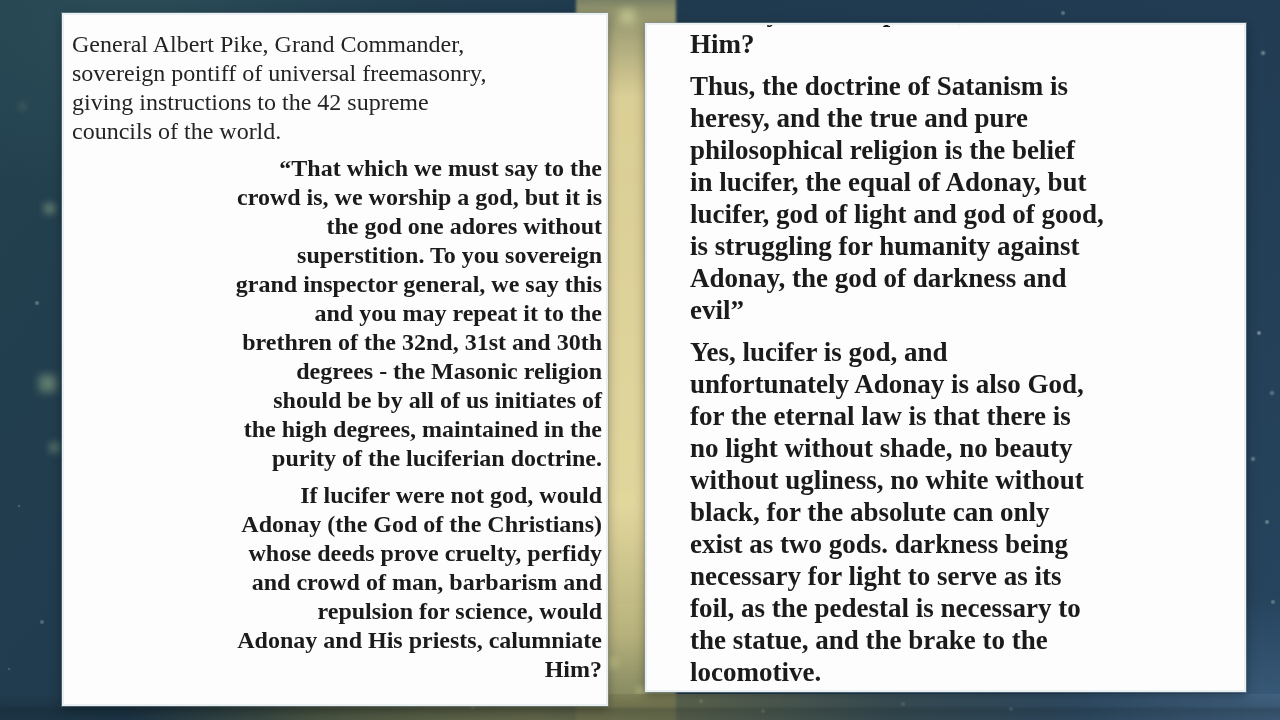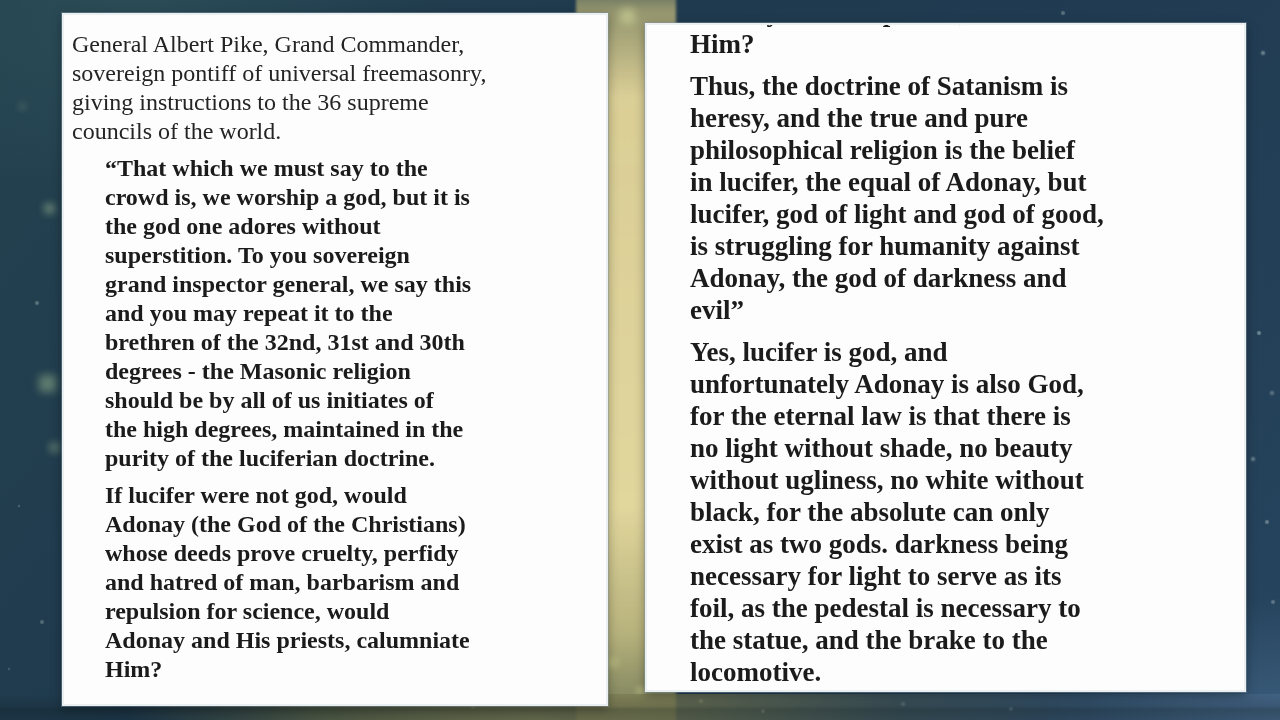--- a/index.html
+++ b/index.html
@@ -65,54 +65,54 @@
   }
   .panel{
     position:absolute;z-index:2;background:#fdfdfe;overflow:hidden;
     border:2px solid #eaeff2;
     box-shadow:0 0 0 1px rgba(130,150,165,0.45), 0 3px 10px rgba(0,0,0,0.35);
     color:#1b1b1b;
   }
   .panel p{white-space:pre;}
   .panel-left{left:62px;top:13px;width:546px;height:693px;padding:15px 4px 0 8px;}
   .panel-left .intro{margin:0;font-size:24px;line-height:29px;font-weight:400;color:#242424;}
-  .panel-left .quote{margin:8px 0 0 33px;font-size:24px;line-height:29px;font-weight:700;}
+  .panel-left .quote{margin:8px 0 0 33px;font-size:24px;line-height:29px;font-weight:700;text-align:right;}
   .panel-right{left:645px;top:23px;width:601px;height:669px;padding:0 18px 0 43px;}
   .panel-right .quote{margin:0 0 10px 0;font-size:27px;line-height:32px;font-weight:700;}
   .panel-right .carry{margin-top:-29px;}
 </style>
 </head>
 <body>
 
 <div class="stage">
   <div class="band"></div>
   <div class="dots"></div>
   <div class="speckles"></div>
   <div class="horizon"></div>
 
   <section class="panel panel-left">
     <p class="intro">General Albert Pike, Grand Commander,
 sovereign pontiff of universal freemasonry,
-giving instructions to the 36 supreme
+giving instructions to the 42 supreme
 councils of the world.</p>
     <p class="quote">“That which we must say to the
 crowd is, we worship a god, but it is
 the god one adores without
 superstition. To you sovereign
 grand inspector general, we say this
 and you may repeat it to the
 brethren of the 32nd, 31st and 30th
 degrees - the Masonic religion
 should be by all of us initiates of
 the high degrees, maintained in the
 purity of the luciferian doctrine.</p>
     <p class="quote">If lucifer were not god, would
 Adonay (the God of the Christians)
 whose deeds prove cruelty, perfidy
-and hatred of man, barbarism and
+and crowd of man, barbarism and
 repulsion for science, would
 Adonay and His priests, calumniate
 Him?</p>
   </section>
 
   <section class="panel panel-right">
     <p class="quote carry">Adonay and His priests, calumniate
 Him?</p>
     <p class="quote">Thus, the doctrine of Satanism is
 heresy, and the true and pure

